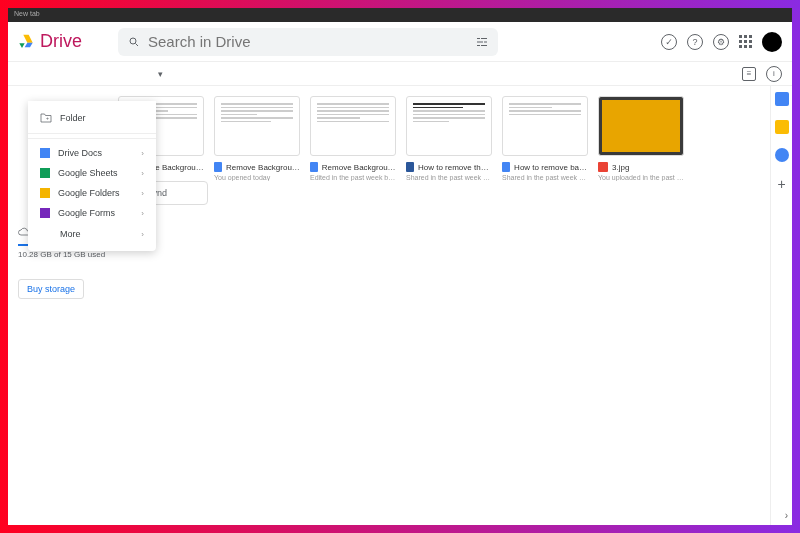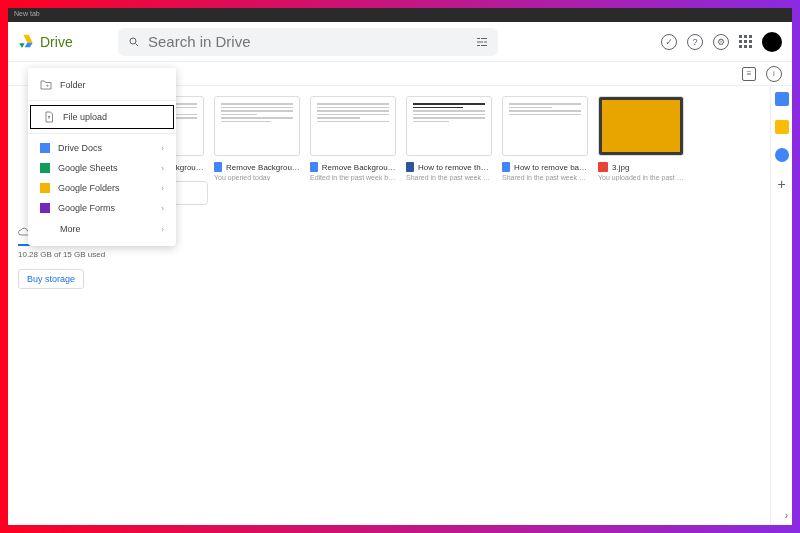--- a/index.html
+++ b/index.html
@@ -3,59 +3,59 @@
 <meta charset="utf-8">
 <style>
 * { margin:0; padding:0; box-sizing:border-box; font-family:Arial,sans-serif; }
 body { background:linear-gradient(90deg,#ff0020 0%,#ff0020 3%,#fff 3%,#fff 97%,#8a2be2 97%,#8a2be2 100%); }
 .frame { background:linear-gradient(90deg,#ff0020,#8a2be2); padding:8px; height:533px; width:800px; position:relative; }
 .tab-bar { background:#2a2a2a; height:14px; color:#aaa; font-size:7px; padding:2px 6px; }
 .app { background:#fff; height:503px; display:flex; flex-direction:column; position:relative; }
 .header { display:flex; align-items:center; height:40px; padding:0 10px; border-bottom:1px solid #eee; }
 .logo { display:flex; align-items:center; gap:6px; width:90px; }
 .logo-tri { width:16px; height:16px; }
-.logo-text { font-size:14px; color:#4d7c0f; }
+.logo-text { font-size:18px; color:#be185d; }
 .search-bar { flex:1; max-width:380px; background:#f1f3f4; border-radius:6px; height:28px; display:flex; align-items:center; padding:0 10px; gap:8px; margin-left:10px; }
 .search-bar input { border:none; background:transparent; font-size:15px; color:#5f6368; outline:none; flex:1; }
 .hdr-icons { margin-left:auto; display:flex; gap:10px; align-items:center; }
 .hdr-icon { width:16px; height:16px; color:#5f6368; display:flex; align-items:center; justify-content:center; border:1.2px solid #5f6368; border-radius:50%; font-size:9px; }
 .apps-grid { display:grid; grid-template-columns:repeat(3,3px); grid-template-rows:repeat(3,3px); gap:2px; }
 .apps-grid span { background:#5f6368; }
 .avatar { width:20px; height:20px; background:#000; border-radius:50%; color:#fff; font-size:7px; display:flex; align-items:center; justify-content:center; }
 .toolbar { height:24px; display:flex; align-items:center; padding:0 10px 0 150px; font-size:9px; color:#5f6368; border-bottom:1px solid #eee; }
 .toolbar-right { margin-left:auto; display:flex; gap:10px; align-items:center; }
 .tb-icon { width:14px; height:14px; display:flex; align-items:center; justify-content:center; border:1px solid #5f6368; border-radius:2px; font-size:8px; }
 .body { flex:1; display:flex; position:relative; }
 .sidebar { width:100px; padding:10px 0 0 10px; font-size:9px; color:#5f6368; }
 .storage { display:flex; align-items:center; gap:5px; margin-top:130px; }
 .storage-bar { width:70px; height:2px; background:#ddd; margin:6px 0 4px; position:relative; }
 .storage-fill { height:100%; background:#1a73e8; width:68%; }
 .storage-text { font-size:8px; }
-.buy { margin-top:10px; border:1px solid #ddd; border-radius:3px; padding:4px 8px; color:#1a73e8; font-size:9px; display:inline-block; }
+.buy { margin-top:20px; border:1px solid #ddd; border-radius:3px; padding:4px 8px; color:#1a73e8; font-size:9px; display:inline-block; }
 .main { flex:1; padding:10px; position:relative; }
 .files { display:flex; gap:10px; flex-wrap:nowrap; }
 .file { width:86px; }
 .thumb { width:86px; height:60px; background:#fff; border:1px solid #ddd; border-radius:3px; padding:6px; overflow:hidden; }
 .thumb-lines div { height:1.5px; background:#ccc; margin-bottom:2px; }
 .thumb-dark { background:#3a3a3a; padding:3px; }
 .thumb-img { width:100%; height:100%; background:#e8a500; position:relative; }
 .thumb-img2 { width:100%; height:100%; background:#555; display:flex; align-items:center; justify-content:center; gap:2px; flex-wrap:wrap; padding:6px; }
 .thumb-img2 div { width:16px; height:10px; background:#aaa; }
 .file-meta { display:flex; align-items:center; gap:4px; margin-top:6px; }
 .file-icon { width:10px; height:10px; border-radius:1px; display:inline-block; }
 .ic-blue { background:#4285f4; }
 .ic-word { background:#2b579a; }
 .ic-pdf { background:#ea4335; }
 .file-name { font-size:8px; color:#333; white-space:nowrap; overflow:hidden; text-overflow:ellipsis; }
 .file-sub { font-size:7px; color:#999; margin-top:2px; white-space:nowrap; overflow:hidden; text-overflow:ellipsis; }
 .section-label { font-size:8px; color:#5f6368; margin:16px 0 8px; }
 .sort-row { display:flex; align-items:center; }
 .sort { margin-left:auto; font-size:8px; color:#5f6368; display:flex; align-items:center; gap:3px; }
 .folder-item { border:1px solid #ddd; border-radius:4px; padding:6px 10px; display:inline-flex; align-items:center; gap:6px; font-size:9px; color:#5f6368; width:90px; }
-.context-menu { position:absolute; top:46px; left:20px; width:148px; background:#fff; border-radius:0 0 4px 4px; box-shadow:0 2px 10px rgba(0,0,0,0.2); padding:6px 0; z-index:10; }
+.context-menu { position:absolute; top:79px; left:20px; width:128px; background:#fff; border-radius:0 0 4px 4px; box-shadow:0 2px 10px rgba(0,0,0,0.2); padding:6px 0; z-index:10; }
 .menu-item { display:flex; align-items:center; gap:8px; padding:5px 12px; font-size:9px; color:#3c4043; position:relative; }
 .menu-item.hl { border:1.5px solid #000; margin:0 2px; }
 .menu-sep { height:1px; background:#eee; margin:4px 0; }
 .menu-icon { width:12px; height:12px; display:flex; align-items:center; justify-content:center; }
 .menu-icon svg { width:12px; height:12px; }
 .menu-doc { width:10px; height:10px; }
 .chev { margin-left:auto; color:#999; font-size:8px; }
 .side-panel { width:22px; border-left:1px solid #eee; display:flex; flex-direction:column; align-items:center; padding-top:6px; gap:14px; }
 .sp-icon { width:14px; height:14px; border-radius:2px; }
 .sp-cal { background:#4285f4; }
@@ -256,29 +256,20 @@
       <div class="menu-item">
           <span class="menu-icon">
             <svg viewBox="0 0 24 24">
               <path d="M2 4h7l2 3h11v13H2z" fill="none" stroke="#5f6368" stroke-width="1.5"></path>
               <text x="12" y="16" font-size="10" fill="#5f6368">+</text>
             </svg>
           </span>
           <span>Folder</span>
         </div>
       <div class="menu-sep"></div>
-      <div class="menu-item hl">
-          <span class="menu-icon">
-            <svg viewBox="0 0 24 24">
-              <path d="M6 2h9l4 4v16H6z" fill="none" stroke="#5f6368" stroke-width="1.5"></path>
-              <path d="M12 16v-6m-2 2l2-2 2 2" fill="none" stroke="#5f6368" stroke-width="1.5"></path>
-            </svg>
-          </span>
-          <span>File upload</span>
-        </div>
       <div class="menu-sep"></div>
       <div class="menu-item">
           <span class="menu-doc" style="background:#4285f4"></span>
           <span>Drive Docs</span>
           <span class="chev">›</span>
         </div>
       <div class="menu-item">
           <span class="menu-doc" style="background:#0f9d58"></span>
           <span>Google Sheets</span>
           <span class="chev">›</span>

